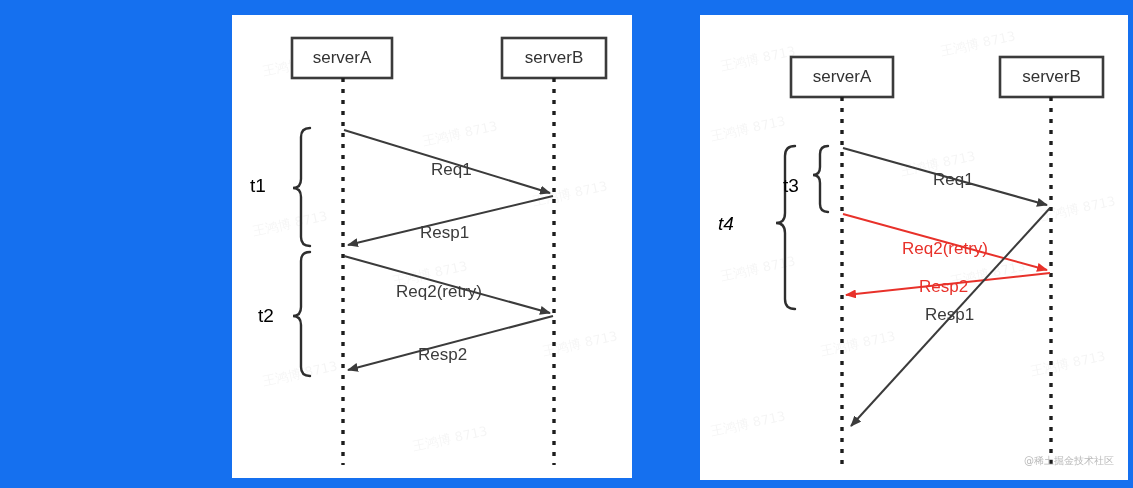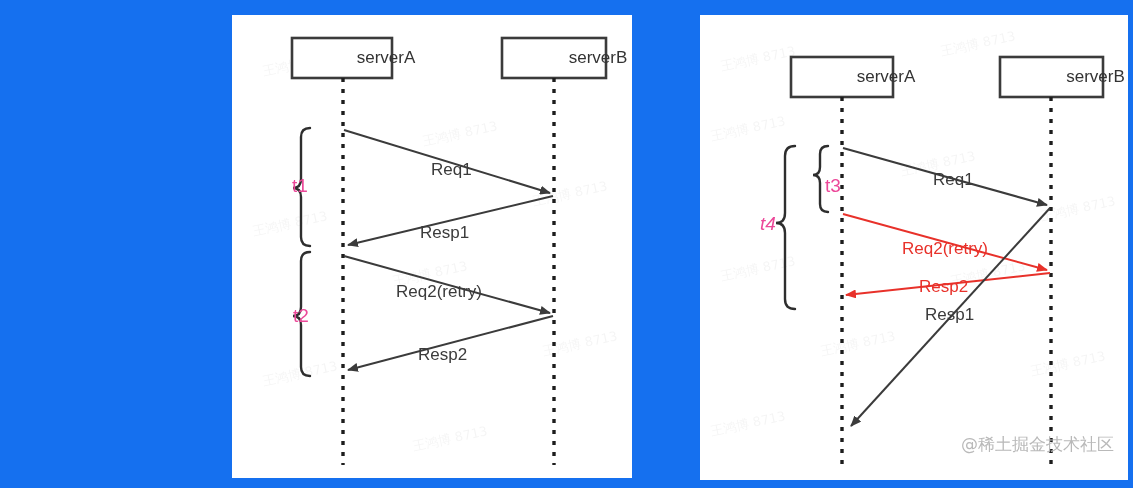--- a/index.html
+++ b/index.html
@@ -33,27 +33,27 @@
   .panel svg{ position:absolute; left:0; top:0; }
 
   .lbl{
     position:absolute;
     font-size:17px;
     color:#3b3b3b;
     white-space:nowrap;
     font-family:"Liberation Sans","DejaVu Sans",sans-serif;
   }
   .lbl.red{ color:#e8312a; }
-  .lbl.node{ font-size:17px; color:#333;padding-left:44px; }
-  .lbl.time{ font-size:19px; color:#ec4899;margin-left:42px; }
+  .lbl.node{ font-size:17px; color:#333; }
+  .lbl.time{ font-size:19px; color:#000000; }
 
   .watermark{
     position:absolute;
-    right:14px; bottom:24px;
-    font-size:17px;
+    right:14px; bottom:12px;
+    font-size:10px;
     color:#b9b9b9;
     white-space:nowrap;
     font-family:"DejaVu Sans",sans-serif;
   }
   .wm-tile{
     position:absolute;
     font-size:13px;
     color:rgba(0,0,0,0.045);
     transform:rotate(-12deg);
     white-space:nowrap;
@@ -102,21 +102,21 @@
 
       <line x1="112" y1="241" x2="318" y2="298" stroke="#3b3b3b" stroke-width="2" marker-end="url(#ah-dark-l)"></line>
 
       <line x1="321" y1="301" x2="116" y2="355" stroke="#3b3b3b" stroke-width="2" marker-end="url(#ah-dark-l)"></line>
     </svg>
 
     <div class="lbl node" style="left:60px;  top:33px;  width:100px; text-align:center;">serverA</div>
     <div class="lbl node" style="left:270px; top:33px;  width:104px; text-align:center;">serverB</div>
 
     <div class="lbl time" style="left:18px; top:160px;">t1</div>
-    <div class="lbl time" style="left:19px; top:290px;">t2</div>
+    <div class="lbl time" style="left:26px; top:290px;">t2</div>
 
     <div class="lbl" style="left:199px; top:145px;">Req1</div>
     <div class="lbl" style="left:188px; top:208px;">Resp1</div>
     <div class="lbl" style="left:164px; top:267px;">Req2(retry)</div>
     <div class="lbl" style="left:186px; top:330px;">Resp2</div>
   </div>
 
   <div class="panel" id="panel-right">
 
     <div class="wm-tile" style="left:20px;  top:35px;">王鸿博 8713</div>

